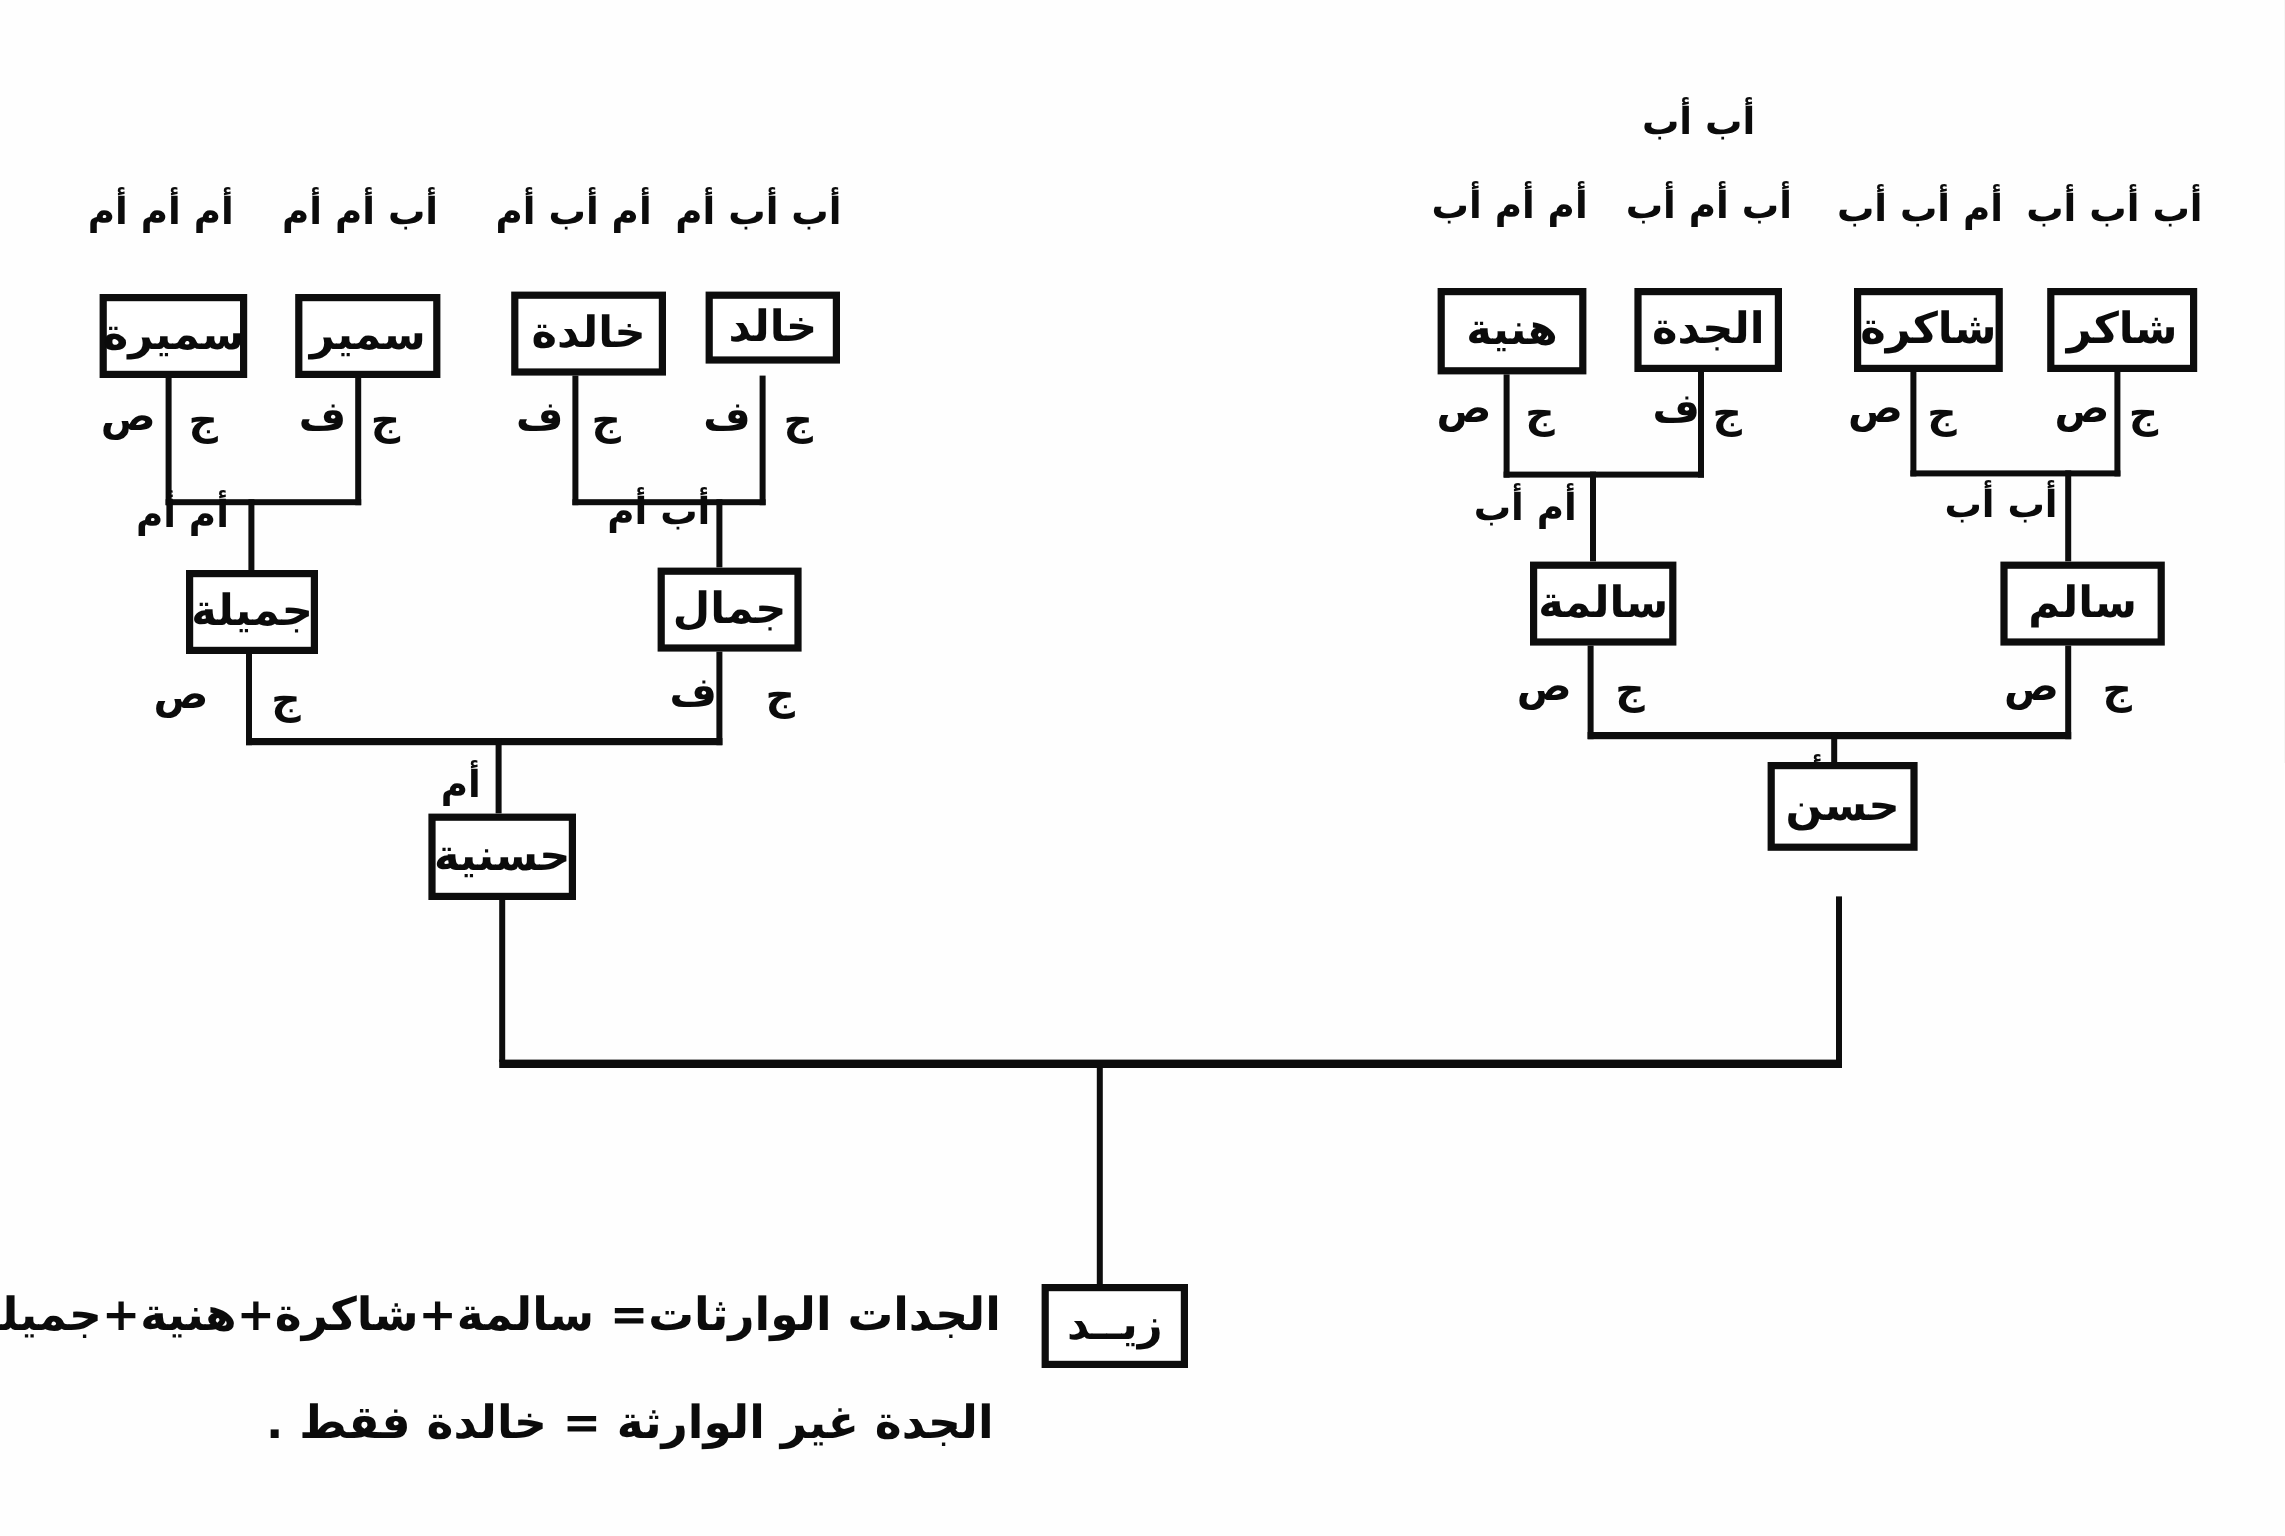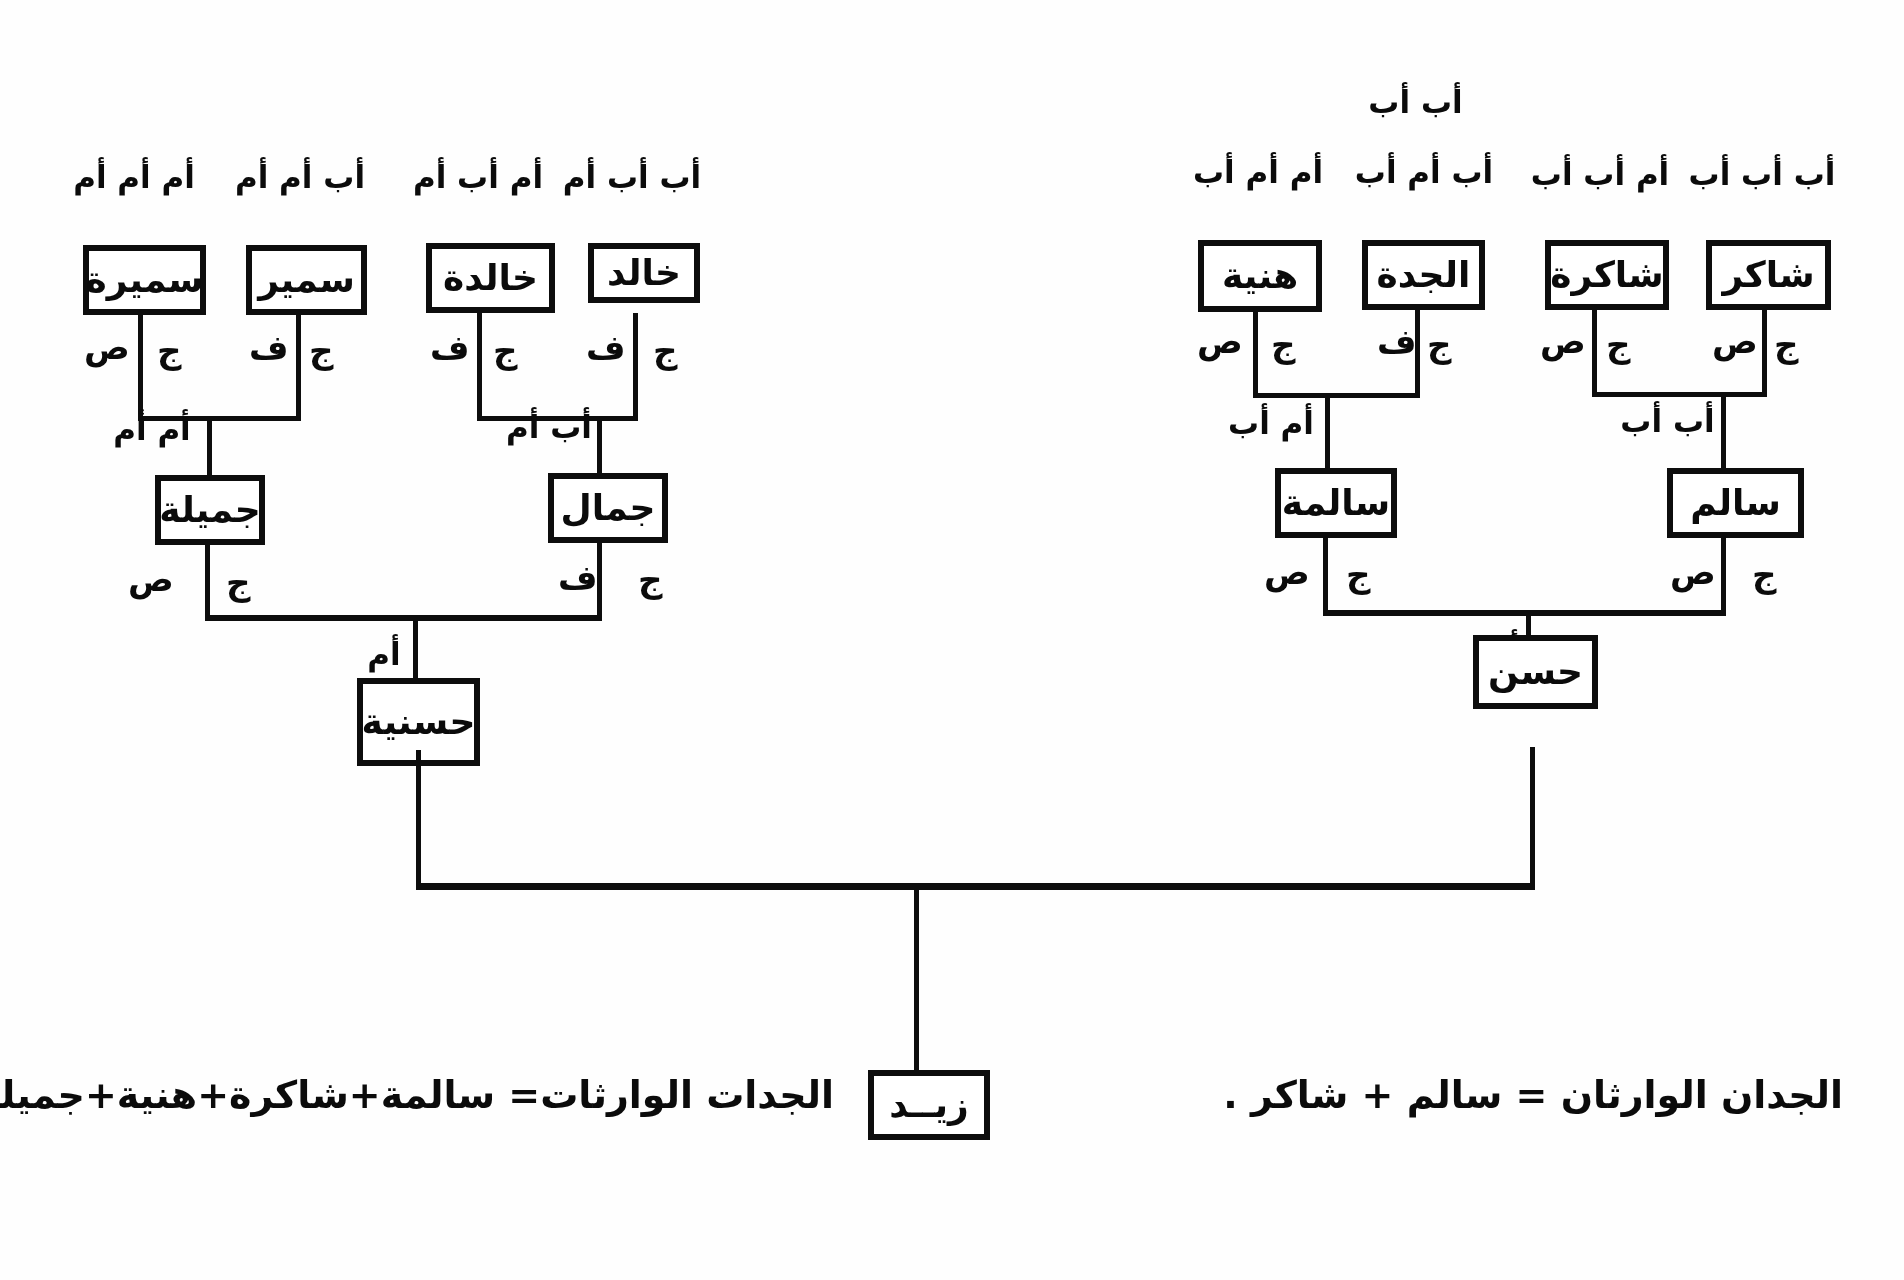--- a/index.html
+++ b/index.html
@@ -141,32 +141,32 @@
   <div class="ln" style="left:1323px;top:538px;width:5px;height:78px"></div>
   <div class="ln" style="left:1721px;top:538px;width:5px;height:78px"></div>
   <div class="ln" style="left:1323px;top:610px;width:403px;height:6px"></div>
 
   <div class="ln" style="left:413px;top:615px;width:5px;height:63px"></div>
   <div class="ln" style="left:1526px;top:610px;width:5px;height:63px"></div>
 
   <div class="rel ralign" dir="rtl" style="left:362px;top:637px;width:44px">أم</div>
   <div class="rel ralign" dir="rtl" style="left:1477px;top:632px;width:44px">أب</div>
 
-  <div class="pbox" style="left:357px;top:678px;width:123px;height:88px">
+  <div class="pbox" style="left:357px;top:678px;width:123px;height:72px">
       <span>حسنية</span>
     </div>
   <div class="pbox" style="left:1473px;top:635px;width:125px;height:74px">
       <span>حسن</span>
     </div>
 
   <div class="ln" style="left:416px;top:750px;width:5px;height:135px"></div>
   <div class="ln" style="left:1530px;top:747px;width:5px;height:138px"></div>
   <div class="ln" style="left:416px;top:883px;width:1119px;height:7px"></div>
   <div class="ln" style="left:914px;top:890px;width:5px;height:180px"></div>
 
   <div class="pbox" style="left:868px;top:1070px;width:122px;height:70px">
       <span>زيــد</span>
     </div>
 
-  <div class="note" dir="rtl" style="left:1338px;top:1074px;width:505px">الجدان الوارثان = سالم + شاكر .</div>
   <div class="note" dir="rtl" style="left:2px;top:1074px;width:832px">الجدات الوارثات= سالمة+شاكرة+هنية+جميلة+سميرة .</div>
+  <div class="note" dir="rtl" style="left:168px;top:1164px;width:660px">الجدة غير الوارثة = خالدة فقط .</div>
 
 </div>
 
 </body></html>

